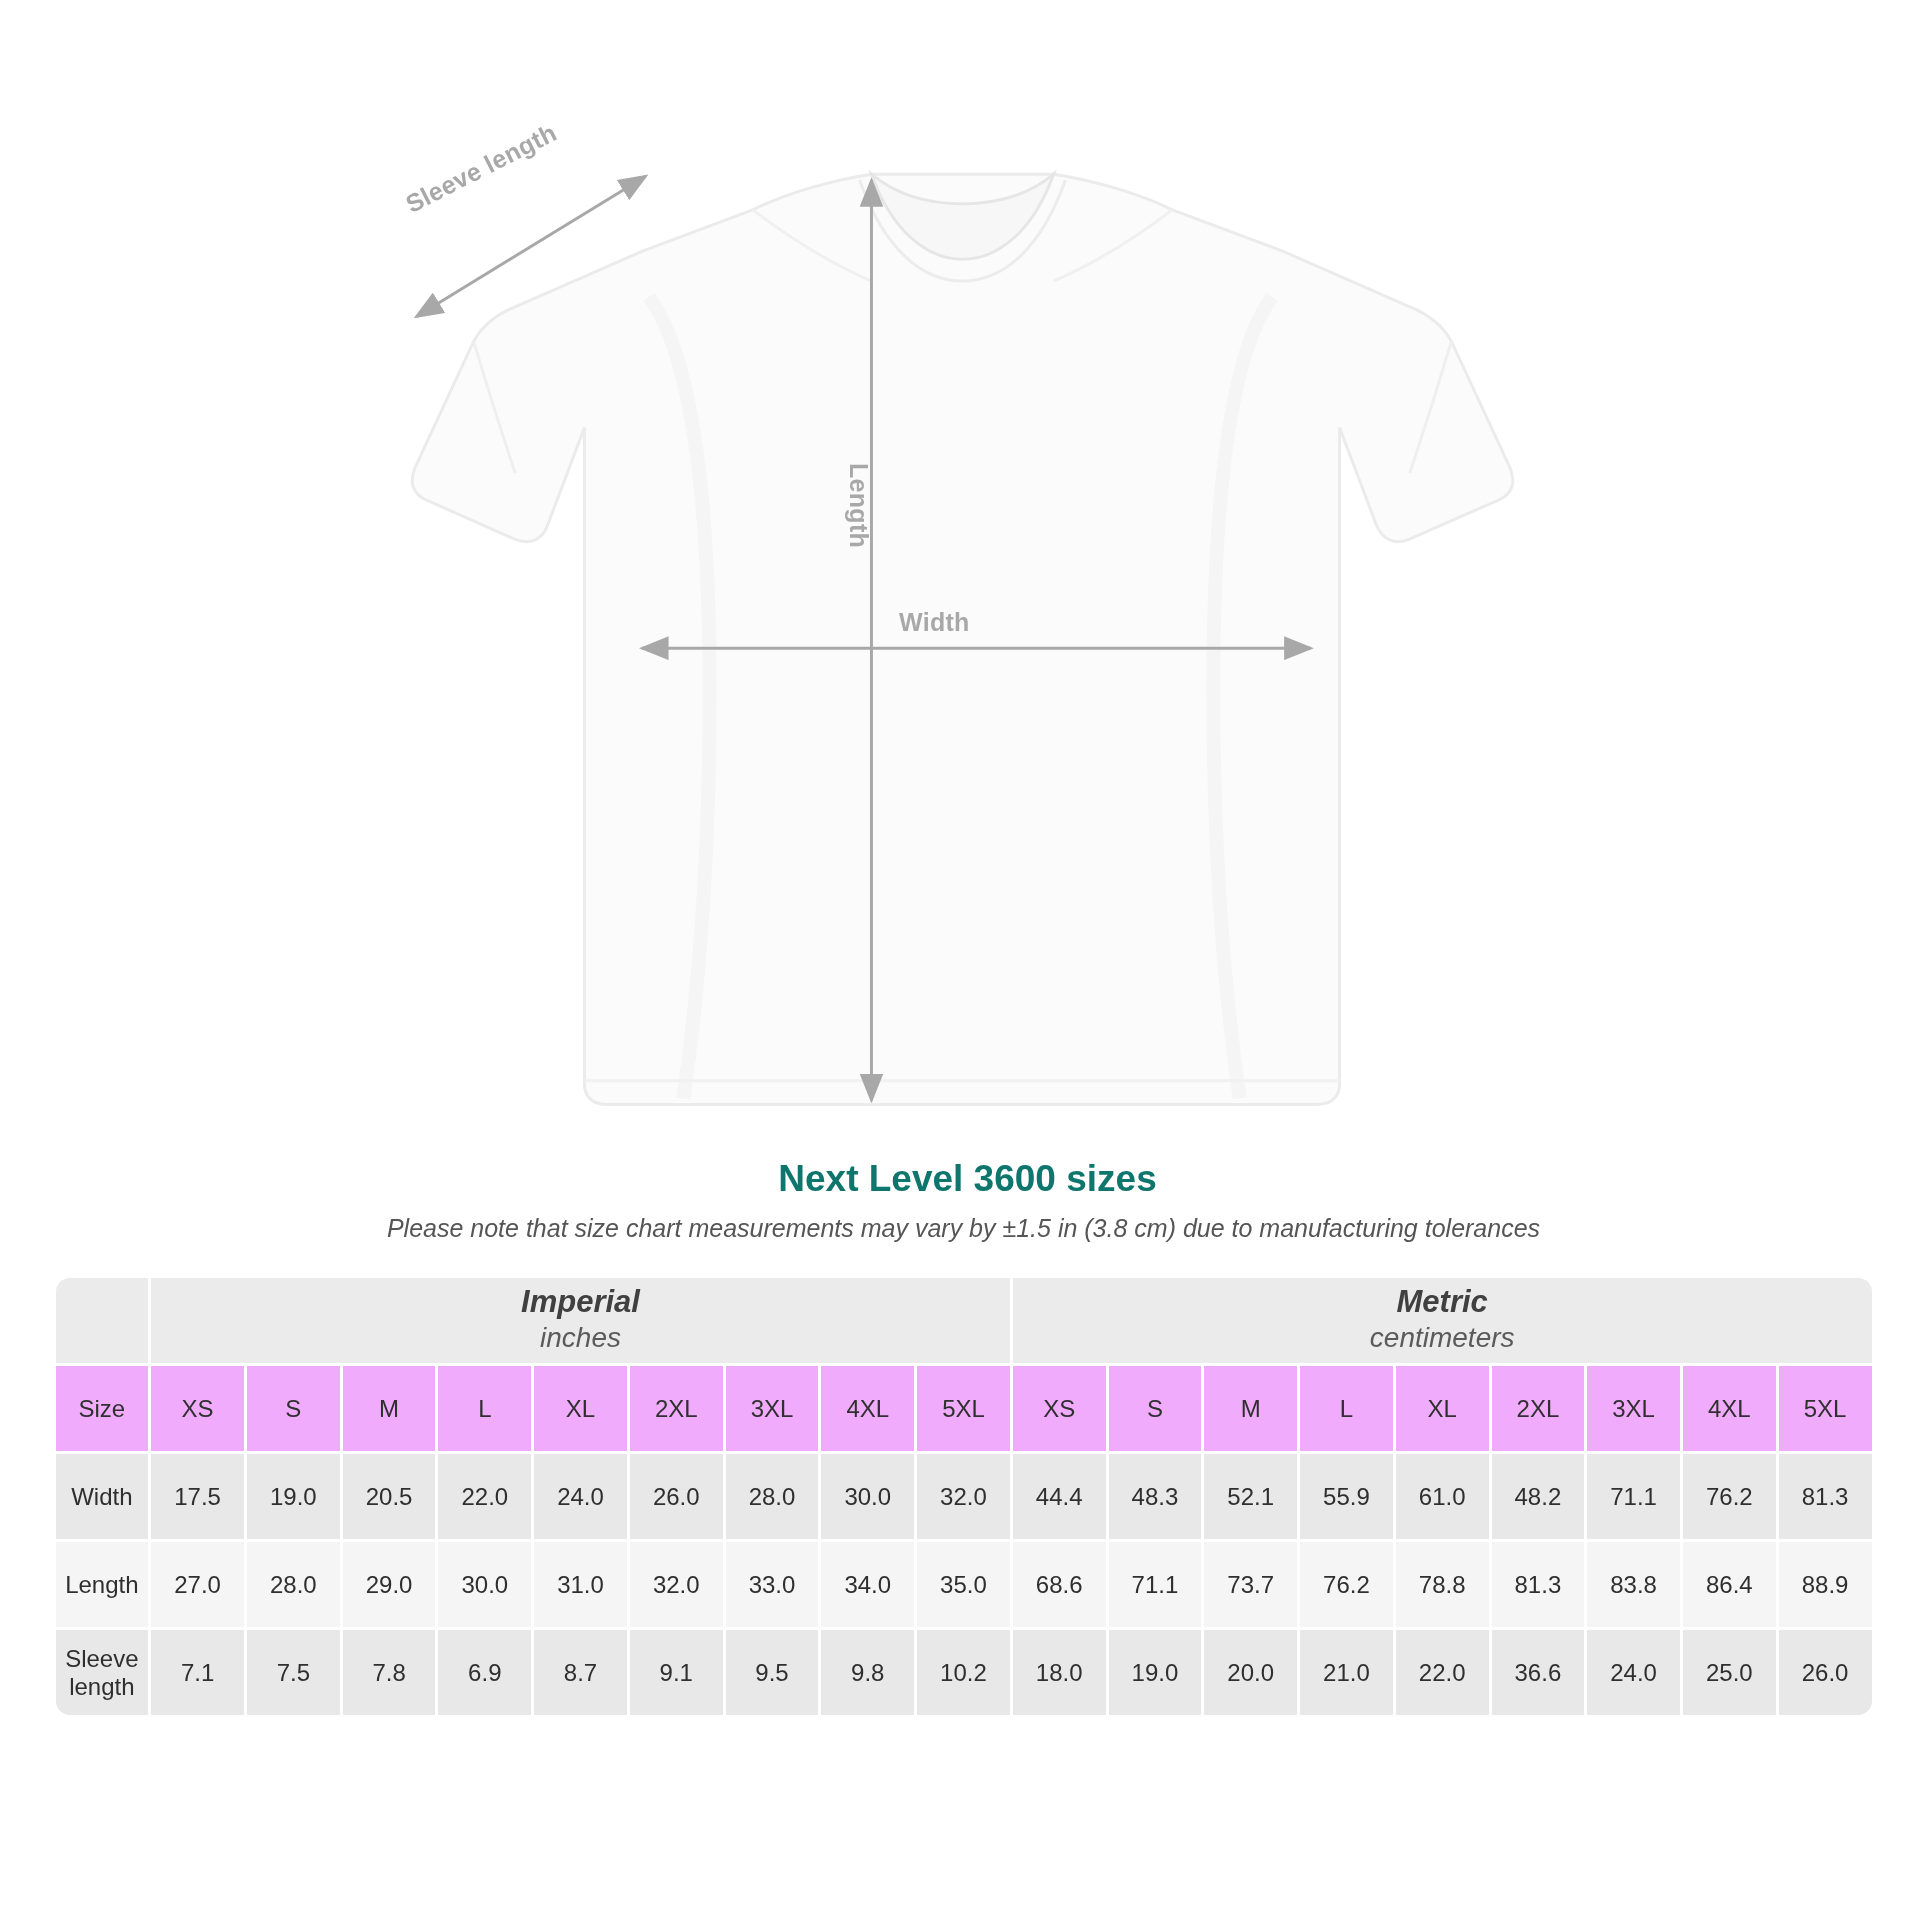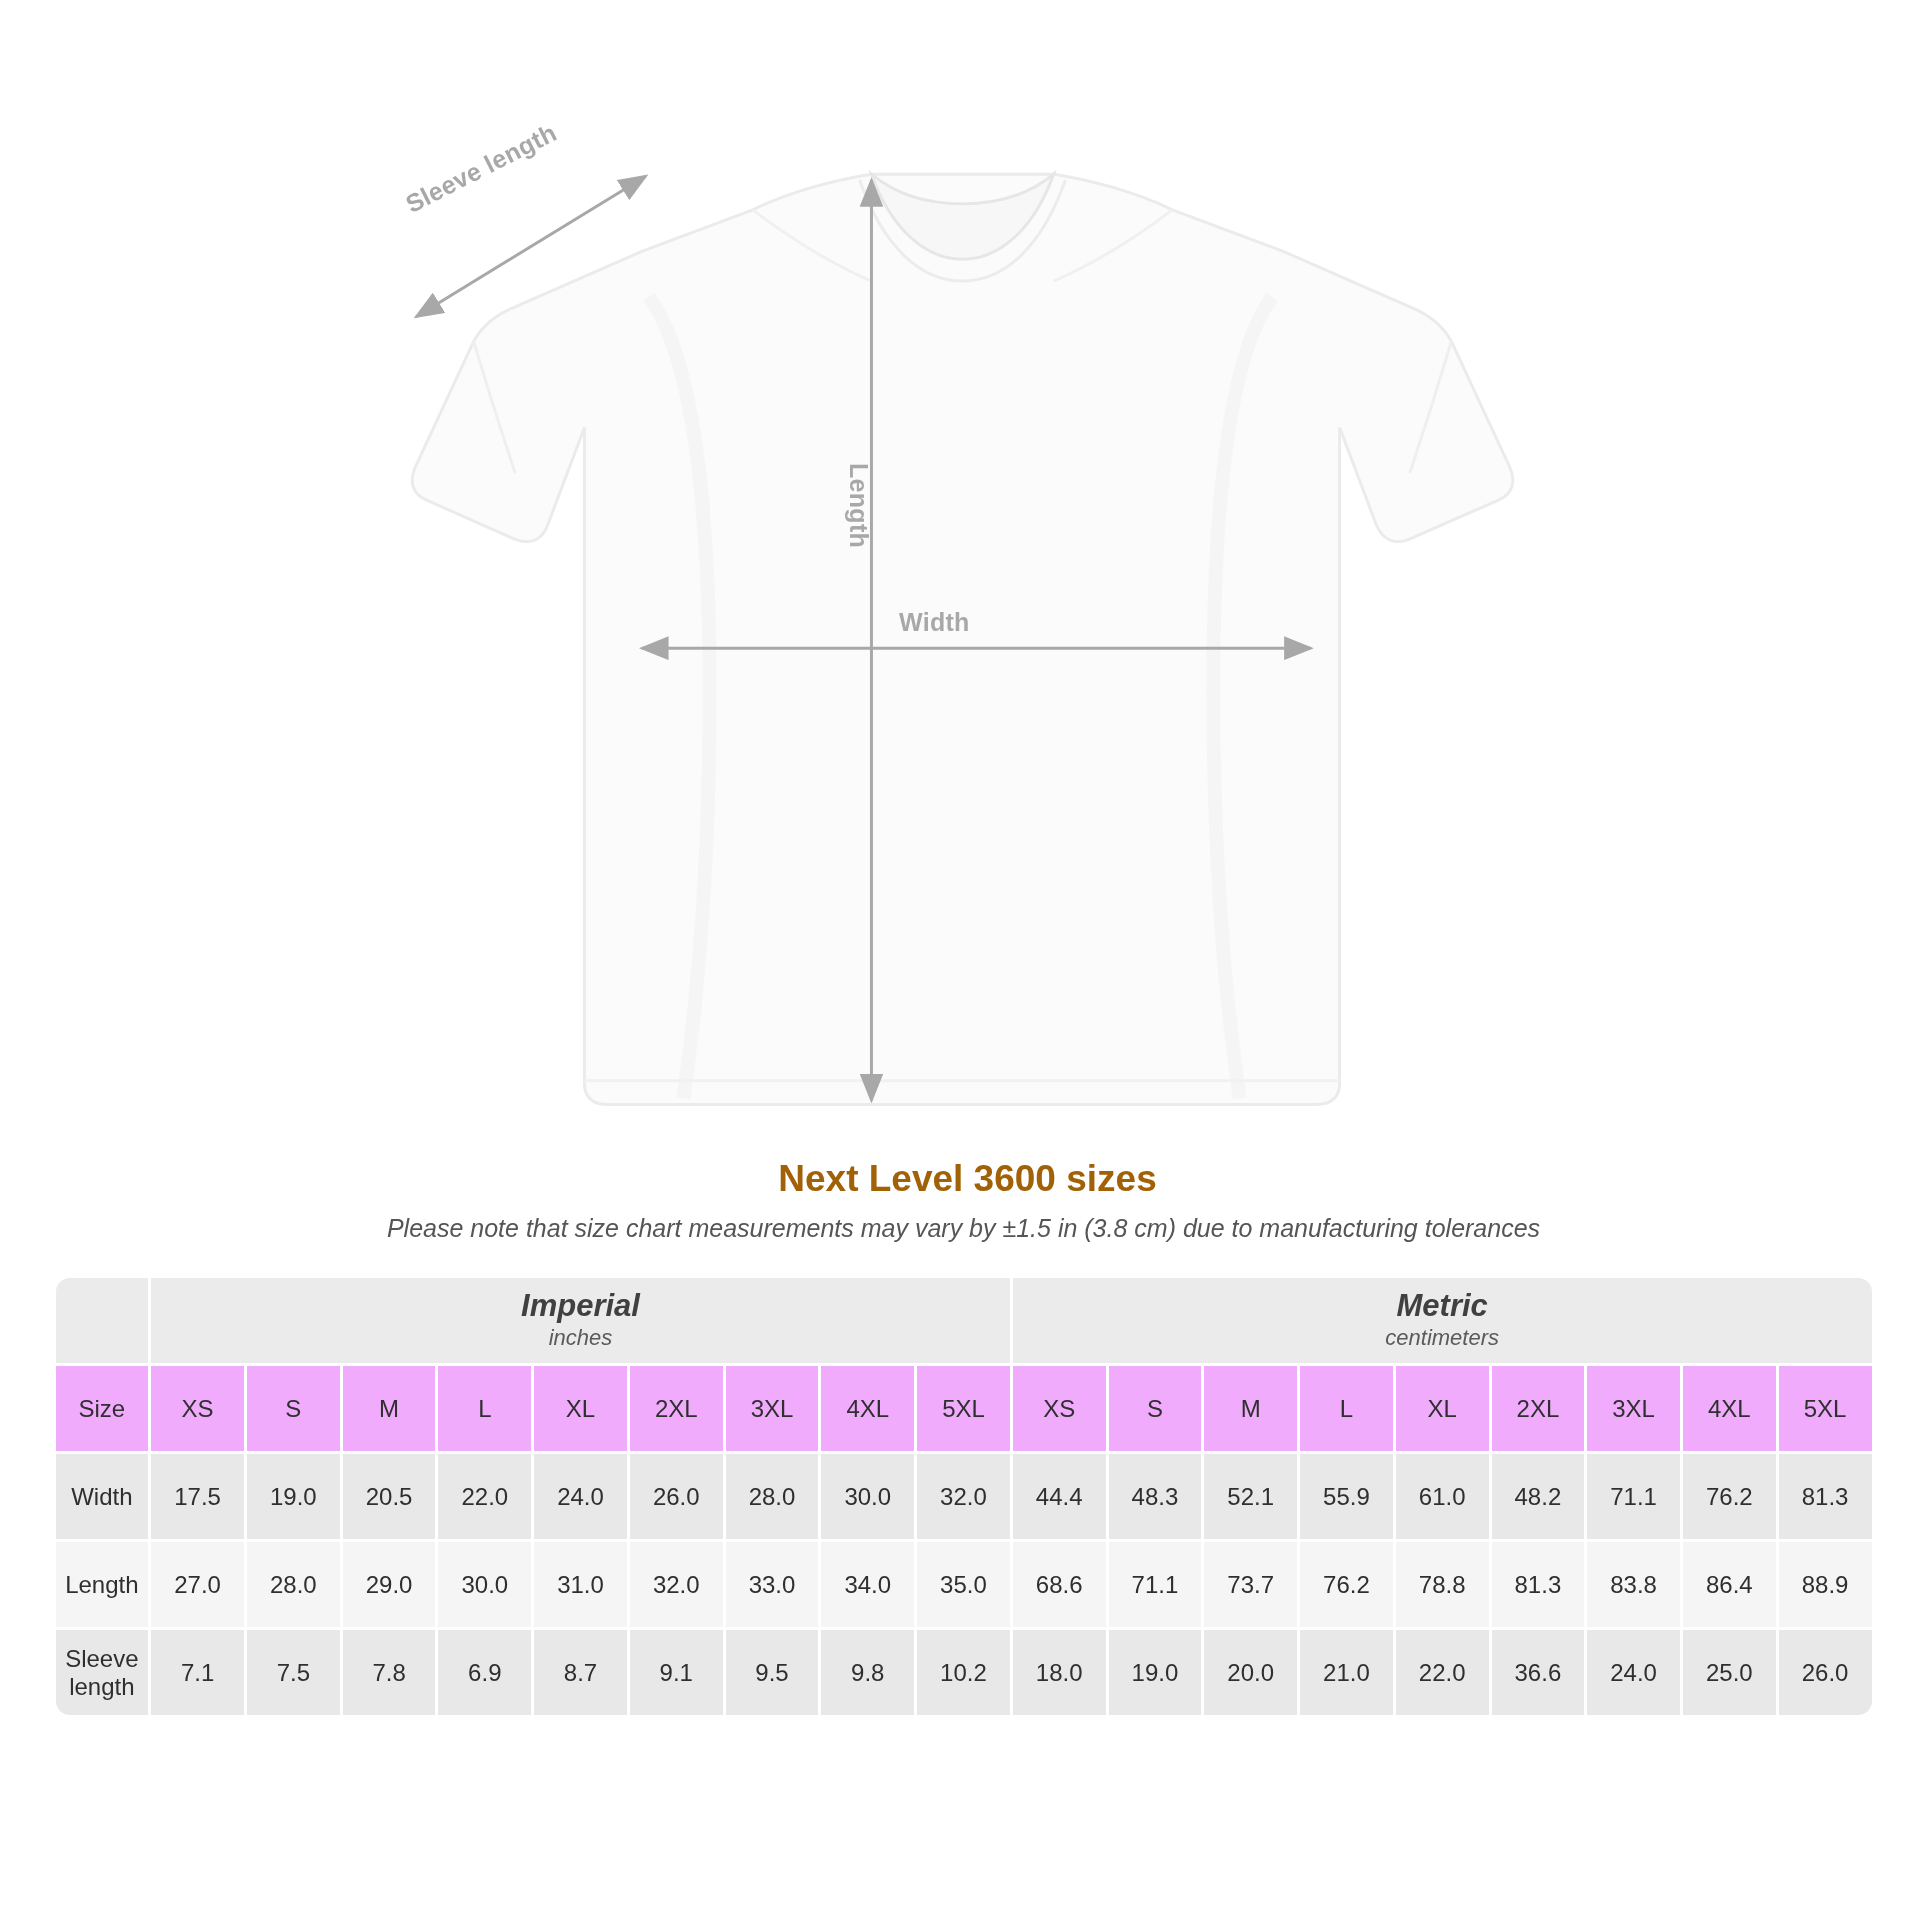--- a/index.html
+++ b/index.html
@@ -57,21 +57,21 @@
   }
 
   
   .title-block {
     text-align: center;
     margin-top: 10px;
   }
   .chart-title {
     font-size: 37px;
     font-weight: bold;
-    color: #a16207;
+    color: #0f766e;
     margin: 0 0 14px 0;
     padding-left: 8px;
   }
   .chart-note {
     font-size: 25px;
     font-style: italic;
     color: #555555;
     margin: 0;
   }
 
@@ -104,21 +104,21 @@
   }
   .unit-head .unit-name {
     font-size: 31px;
     font-style: italic;
     font-weight: bold;
     color: #404040;
     display: block;
     line-height: 1.15;
   }
   .unit-head .unit-sub {
-    font-size: 22px;
+    font-size: 28px;
     font-style: italic;
     color: #5b5b5b;
     display: block;
     line-height: 1.3;
   }
   .corner-cell {
     background: #ebebeb;
   }
   th.row-head, td.row-head {
     font-weight: bold;

